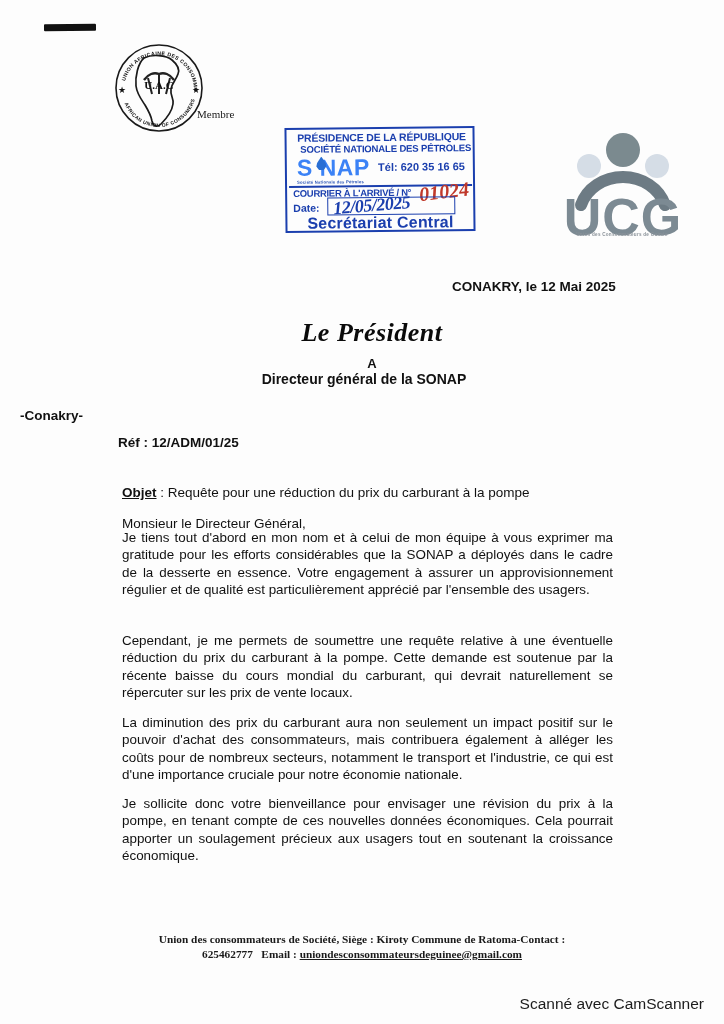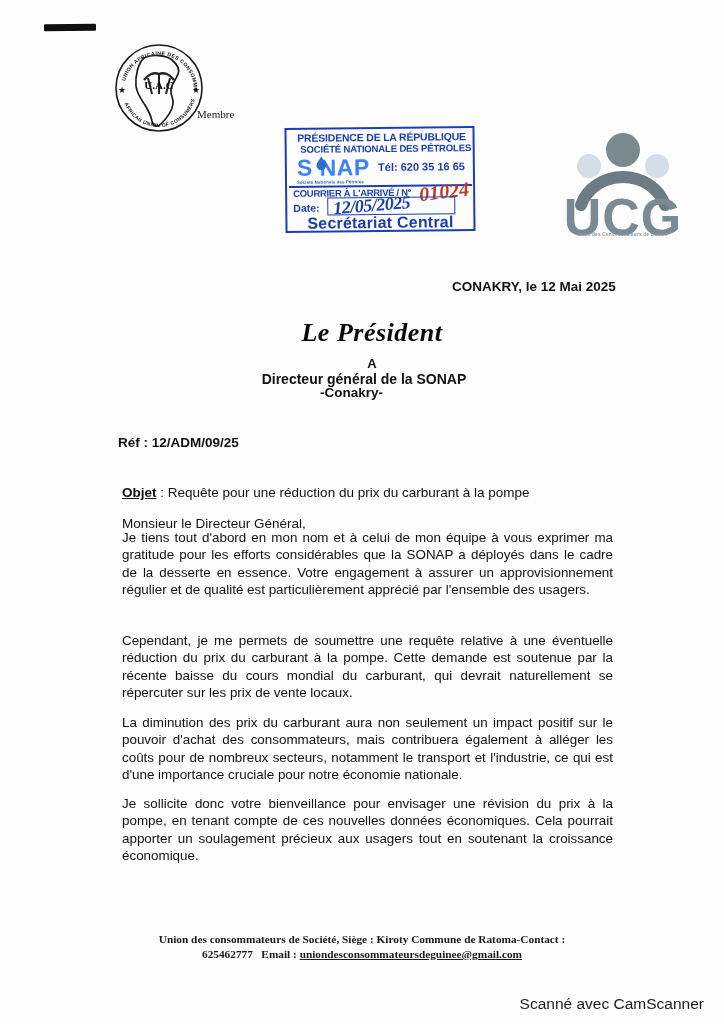--- a/index.html
+++ b/index.html
@@ -237,23 +237,22 @@
     width: 708px;
     text-align: center;
     padding-left: 20px;
     box-sizing: border-box;
     font-size: 14px;
     font-weight: bold;
     color: #111;
   }
   .to-city {
     position: absolute;
-    left: 0; top: 385px;
+    left: 0; top: 408px;
     width: 683px;
-    text-align: center;
     padding-left: 20px;
     box-sizing: border-box;
     font-size: 13.5px;
     font-weight: bold;
     color: #111;
   }
   .ref {
     position: absolute;
     left: 118px;
     top: 435px;
@@ -384,21 +383,21 @@
     </svg>
   </div>
   <div class="ucg-sub">Union des Consommateurs de Guinée</div>
 
   <div class="place-date">CONAKRY, le 12 Mai 2025</div>
   <div class="president">Le Président</div>
   <div class="to-a">A</div>
   <div class="to-line">Directeur général de la SONAP</div>
   <div class="to-city">-Conakry-</div>
 
-  <div class="ref">Réf : 12/ADM/09/25</div>
+  <div class="ref">Réf : 12/ADM/01/25</div>
 
   <div class="objet">
     <b>Objet</b><span> : Requête pour une réduction du prix du carburant à la pompe</span>
   </div>
 
   <div class="salutation">Monsieur le Directeur Général,</div>
 
   <div class="para p1">Je tiens tout d'abord en mon nom et à celui de mon équipe à vous exprimer ma gratitude pour les efforts considérables que la SONAP a déployés dans le cadre de la desserte en essence. Votre engagement à assurer un approvisionnement régulier et de qualité est particulièrement apprécié par l'ensemble des usagers.</div>
   <div class="para p3">La diminution des prix du carburant aura non seulement un impact positif sur le pouvoir d'achat des consommateurs, mais contribuera également à alléger les coûts pour de nombreux secteurs, notamment le transport et l'industrie, ce qui est d'une importance cruciale pour notre économie nationale.</div>
   <div class="para p2">Cependant, je me permets de soumettre une requête relative à une éventuelle réduction du prix du carburant à la pompe. Cette demande est soutenue par la récente baisse du cours mondial du carburant, qui devrait naturellement se répercuter sur les prix de vente locaux.</div>

